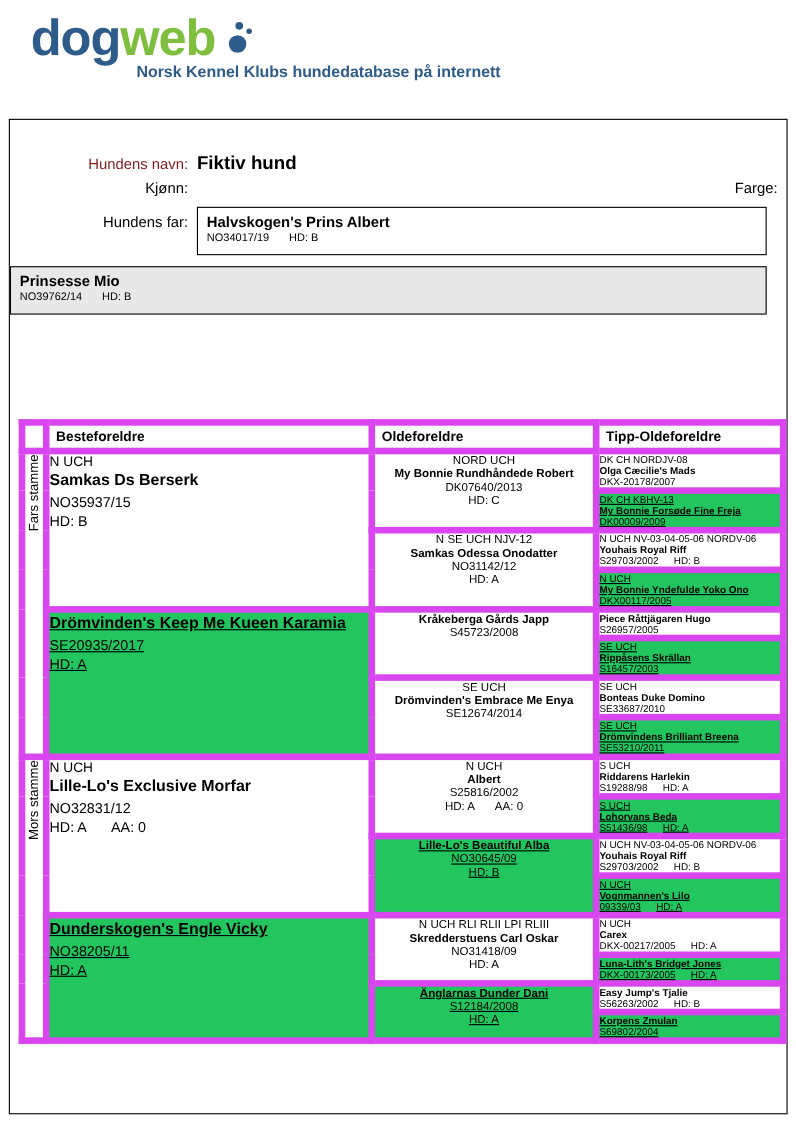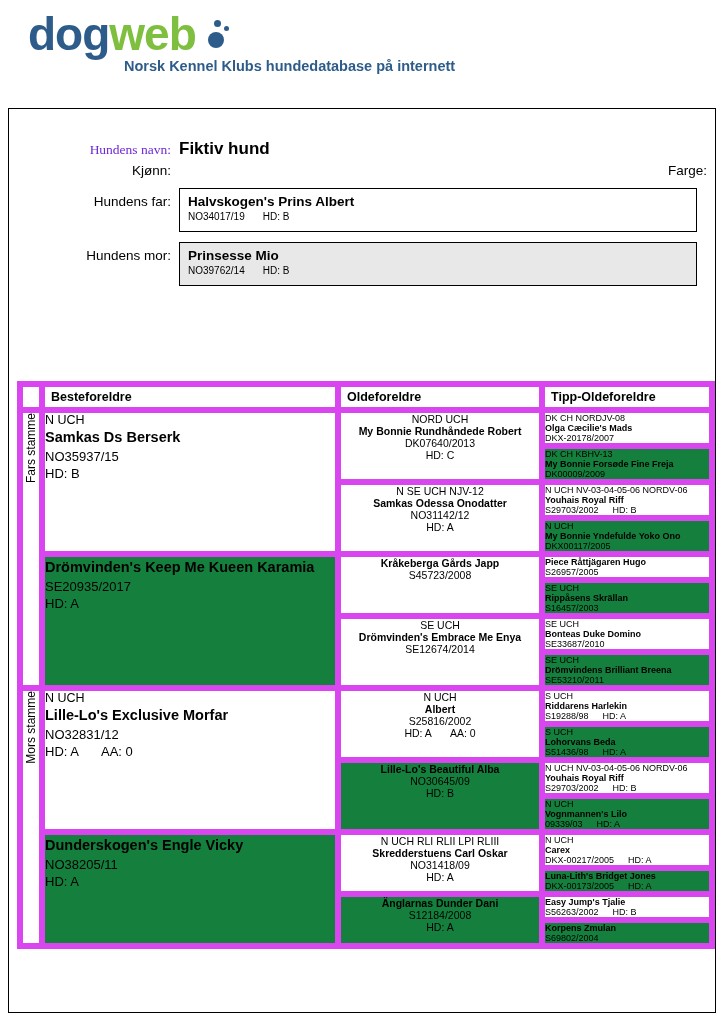--- a/index.html
+++ b/index.html
@@ -75,22 +75,21 @@
   .row {
     display: flex;
     align-items: baseline;
     margin-bottom: 4px;
     font-size: 13.5px;
   }
   .lbl {
     width: 170px;
     text-align: right;
     padding-right: 8px;
-    color: #6d28d9;
-    font-family: Liberation Serif, serif;
+    color: #7f1d1d;
   }
   .val-bold {
     font-size: 17px;
     font-weight: bold;
   }
   .row-split {
     display: flex;
     font-size: 13.5px;
     margin-bottom: 4px;
   }
@@ -184,21 +183,21 @@
   .ggp-line .gap { display: inline-block; width: 18px; }
 
   .gggp-cell {
     padding: 3px 6px 3px 6px;
   }
   .gggp-pre  { font-size: 9px; }
   .gggp-name { font-size: 9px; font-weight: bold; }
   .gggp-line { font-size: 9px; }
   .gggp-line .gap { display: inline-block; width: 14px; }
 
-  .shade { background: #15803d; }
+  .shade { background: #22c55e; text-decoration: underline; }
 </style>
 </head>
 <body>
 
 <div class="page">
 
   <div class="logo-block">
     <div class="logo-word">
       <span class="logo-dog">dog</span><span class="logo-web">web</span><span class="logo-dots"><i class="d1"></i><i class="d2"></i><i class="d3"></i></span>
     </div>
@@ -225,21 +224,20 @@
         <div class="parent-lbl">Hundens far:</div>
         <div class="parent-box">
           <div class="pb-name">Halvskogen's Prins Albert</div>
           <div class="pb-sub">
             <span>NO34017/19</span><span class="gap"></span><span>HD: B</span>
           </div>
         </div>
       </div>
 
       <div class="parent-row">
-        <div class="parent-lbl">Hundens mor:</div>
         <div class="parent-box shaded">
           <div class="pb-name">Prinsesse Mio</div>
           <div class="pb-sub">
             <span>NO39762/14</span><span class="gap"></span><span>HD: B</span>
           </div>
         </div>
       </div>
     </div>
 
     <table class="ped">

